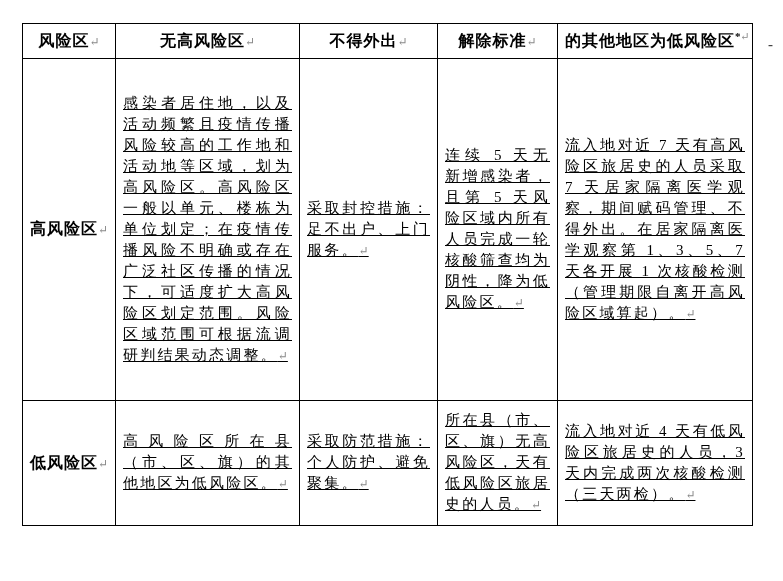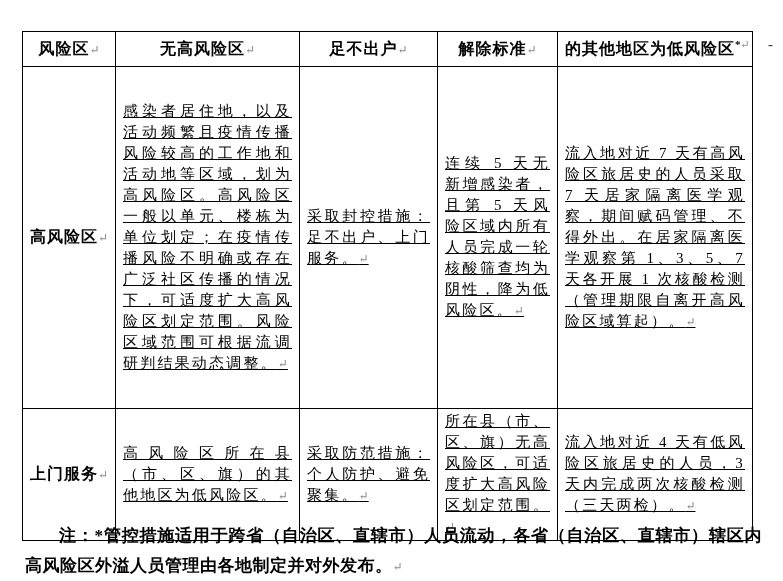--- a/index.html
+++ b/index.html
@@ -2,21 +2,21 @@
 <html><head>
 <meta charset="utf-8">
 <style>
   html,body { margin:0; padding:0; background:#ffffff; }
   .page {
     position:relative; width:783px; height:581px; background:#ffffff;
     font-family:"Liberation Serif","DejaVu Serif",serif; color:#000;
     overflow:hidden;
   }
   table.risk-table {
-    position:absolute; left:22px; top:31px; width:730px;
+    position:absolute; left:22px; top:23px; width:730px;
     border-collapse:collapse; table-layout:fixed;
     background:#ffffff;
   }
   .risk-table th, .risk-table td {
     border:1.5px solid #000000; padding:2px 7px; overflow:hidden;
     box-sizing:border-box;
   }
   tr.hdr-row   { height:35px; }
   tr.row-high  { height:342px; }
   tr.row-low   { height:125px; }
@@ -58,40 +58,39 @@
       <col style="width:93px">
       <col style="width:184px">
       <col style="width:138px">
       <col style="width:120px">
       <col style="width:195px">
     </colgroup>
     <thead>
       <tr class="hdr-row">
         <th><span>风险区</span><span class="pmark">↵</span></th>
         <th><span>无高风险区</span><span class="pmark">↵</span></th>
-        <th><span>足不出户</span><span class="pmark">↵</span></th>
+        <th><span>不得外出</span><span class="pmark">↵</span></th>
         <th><span>解除标准</span><span class="pmark">↵</span></th>
         <th><span>的其他地区为低风险区</span><sup class="hdr-sup"><span>*</span><span class="pmark">↵</span></sup></th>
       </tr>
     </thead>
     <tbody>
       <tr class="row-high">
         <td class="zone-cell"><span>高风险区</span><span class="pmark">↵</span></td>
         <td class="body-cell"><span>感染者居住地，以及活动频繁且疫情传播风险较高的工作地和活动地等区域，划为高风险区。高风险区一般以单元、楼栋为单位划定；在疫情传播风险不明确或存在广泛社区传播的情况下，可适度扩大高风险区划定范围。风险区域范围可根据流调研判结果动态调整。</span><span class="pmark">↵</span></td>
         <td class="body-cell"><span>采取封控措施：足不出户、上门服务。</span><span class="pmark">↵</span></td>
         <td class="body-cell"><span>连续 5 天无新增感染者，且第 5 天风险区域内所有人员完成一轮核酸筛查均为阴性，降为低风险区。</span><span class="pmark">↵</span></td>
         <td class="body-cell"><span>流入地对近 7 天有高风险区旅居史的人员采取 7 天居家隔离医学观察，期间赋码管理、不得外出。在居家隔离医学观察第 1、3、5、7 天各开展 1 次核酸检测（管理期限自离开高风险区域算起）。</span><span class="pmark">↵</span></td>
       </tr>
       <tr class="row-low">
-        <td class="zone-cell"><span>上门服务</span><span class="pmark">↵</span></td>
+        <td class="zone-cell"><span>低风险区</span><span class="pmark">↵</span></td>
         <td class="body-cell"><span>高风险区所在县（市、区、旗）的其他地区为低风险区。</span><span class="pmark">↵</span></td>
         <td class="body-cell"><span>采取防范措施：个人防护、避免聚集。</span><span class="pmark">↵</span></td>
-        <td class="body-cell"><span>所在县（市、区、旗）无高风险区，可适度扩大高风险区划定范围。</span><span class="pmark">↵</span></td>
+        <td class="body-cell"><span>所在县（市、区、旗）无高风险区，天有低风险区旅居史的人员。</span><span class="pmark">↵</span></td>
         <td class="body-cell"><span>流入地对近 4 天有低风险区旅居史的人员，3 天内完成两次核酸检测（三天两检）。</span><span class="pmark">↵</span></td>
       </tr>
     </tbody>
   </table>
 
   <div class="anchor-dash">-</div>
 
-  <div class="footnote"><span>注：*管控措施适用于跨省（自治区、直辖市）人员流动，各省（自治区、直辖市）辖区内高风险区外溢人员管理由各地制定并对外发布。</span><span class="pmark">↵</span></div>
 
 </div>
 
 </body></html>

